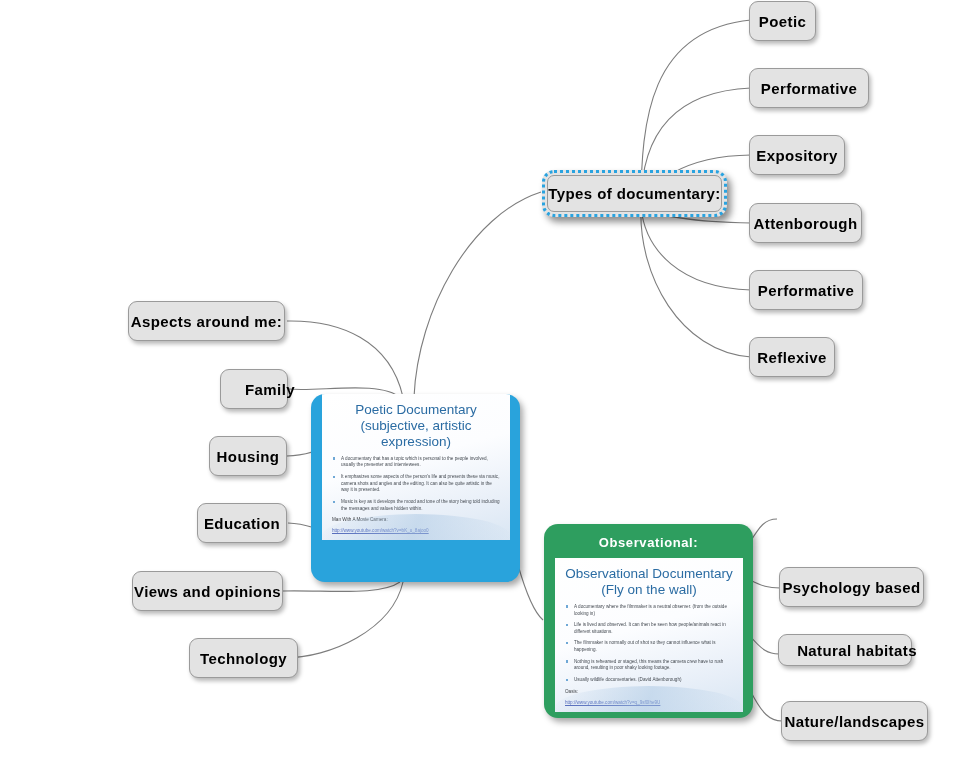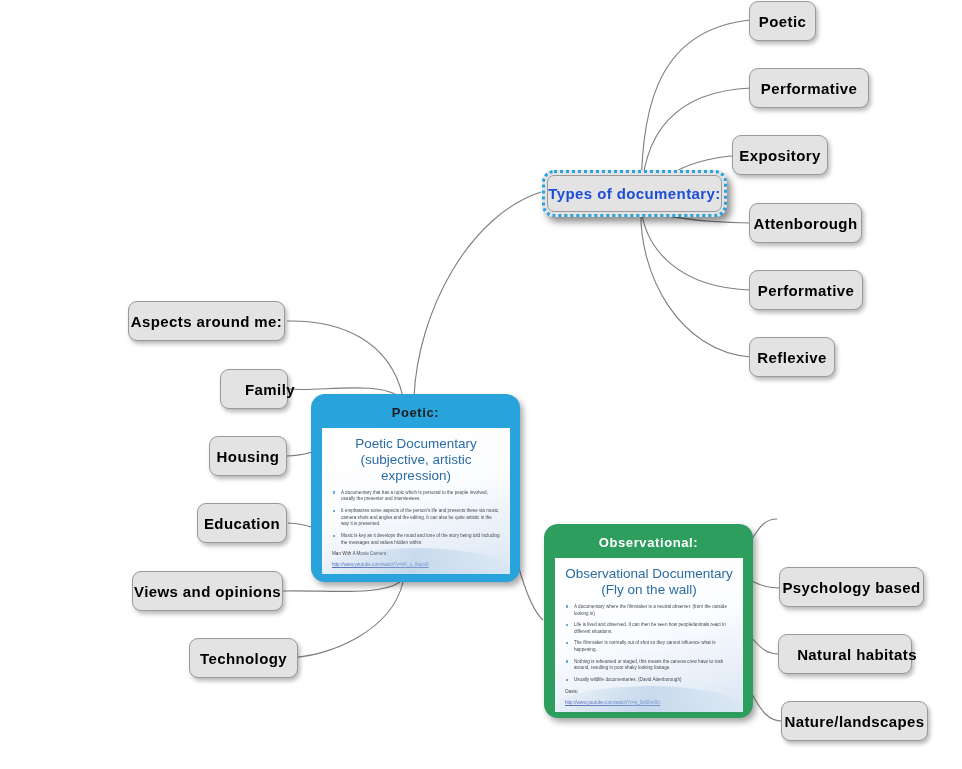--- a/index.html
+++ b/index.html
@@ -45,21 +45,21 @@
     box-shadow: 2px 3px 4px rgba(0,0,0,0.28);
   }
 
   
   .node-central {
     position: absolute;
     box-sizing: border-box;
     background: #e3e3e3;
     border: 3px dotted #29a3e0;
     border-radius: 12px;
-    color: #1d4ed8;
+    color: #000000;
     font-size: 15px;
     font-weight: bold;
     letter-spacing: 0.4px;
     display: flex;
     align-items: center;
     justify-content: center;
     white-space: nowrap;
     box-shadow: 4px 5px 7px rgba(0,0,0,0.45);
     outline: 1px solid #9a9a9a;
     outline-offset: -6px;
@@ -186,21 +186,21 @@
   <div class="node-central" style="left:542px; top:170px; width:185px; height:47px;">
     <span>Types of documentary:</span>
   </div>
 
   <div class="node" style="left:749px; top:1px; width:67px; height:40px;">
     <span>Poetic</span>
   </div>
   <div class="node" style="left:749px; top:68px; width:120px; height:40px;">
     <span>Performative</span>
   </div>
-  <div class="node" style="left:732px; top:135px; width:96px; height:40px;">
+  <div class="node" style="left:749px; top:135px; width:96px; height:40px;">
     <span>Expository</span>
   </div>
   <div class="node" style="left:749px; top:203px; width:113px; height:40px;">
     <span>Attenborough</span>
   </div>
   <div class="node" style="left:749px; top:270px; width:114px; height:40px;">
     <span>Performative</span>
   </div>
   <div class="node" style="left:749px; top:337px; width:86px; height:40px;">
     <span>Reflexive</span>
@@ -221,29 +221,28 @@
   <div class="node" style="left:132px; top:571px; width:151px; height:40px;">
     <span>Views and opinions</span>
   </div>
   <div class="node" style="left:189px; top:638px; width:109px; height:40px;">
     <span>Technology</span>
   </div>
 
   <div class="node" style="left:779px; top:567px; width:145px; height:40px;">
     <span>Psychology based</span>
   </div>
-  <div class="node" style="left:778px; top:634px; width:134px; height:40px;padding-left:36px;">
+  <div class="node" style="left:778px; top:634px; width:134px; height:32px;padding-left:36px;">
     <span>Natural habitats</span>
   </div>
   <div class="node" style="left:781px; top:701px; width:147px; height:40px;">
     <span>Nature/landscapes</span>
   </div>
 
   <div class="card card-poetic" style="left:311px; top:394px; width:209px; height:188px;">
-    <div class="card-title">Poetic:</div>
     <div class="slide">
       <div class="slide-heading">
         <span class="ln">Poetic Documentary</span>
         <span class="ln">(subjective, artistic</span>
         <span class="ln">expression)</span>
       </div>
       <ul class="bullets">
         <li>A documentary that has a topic which is personal to the people involved, usually the presenter and interviewees.</li>
         <li>It emphasizes some aspects of the person's life and  presents these via music, camera shots and angles and the editing. It can also be quite artistic in the way it is presented.</li>
         <li>Music is key as it develops the mood and tone of the story being told including the messages and values hidden within.</li>

